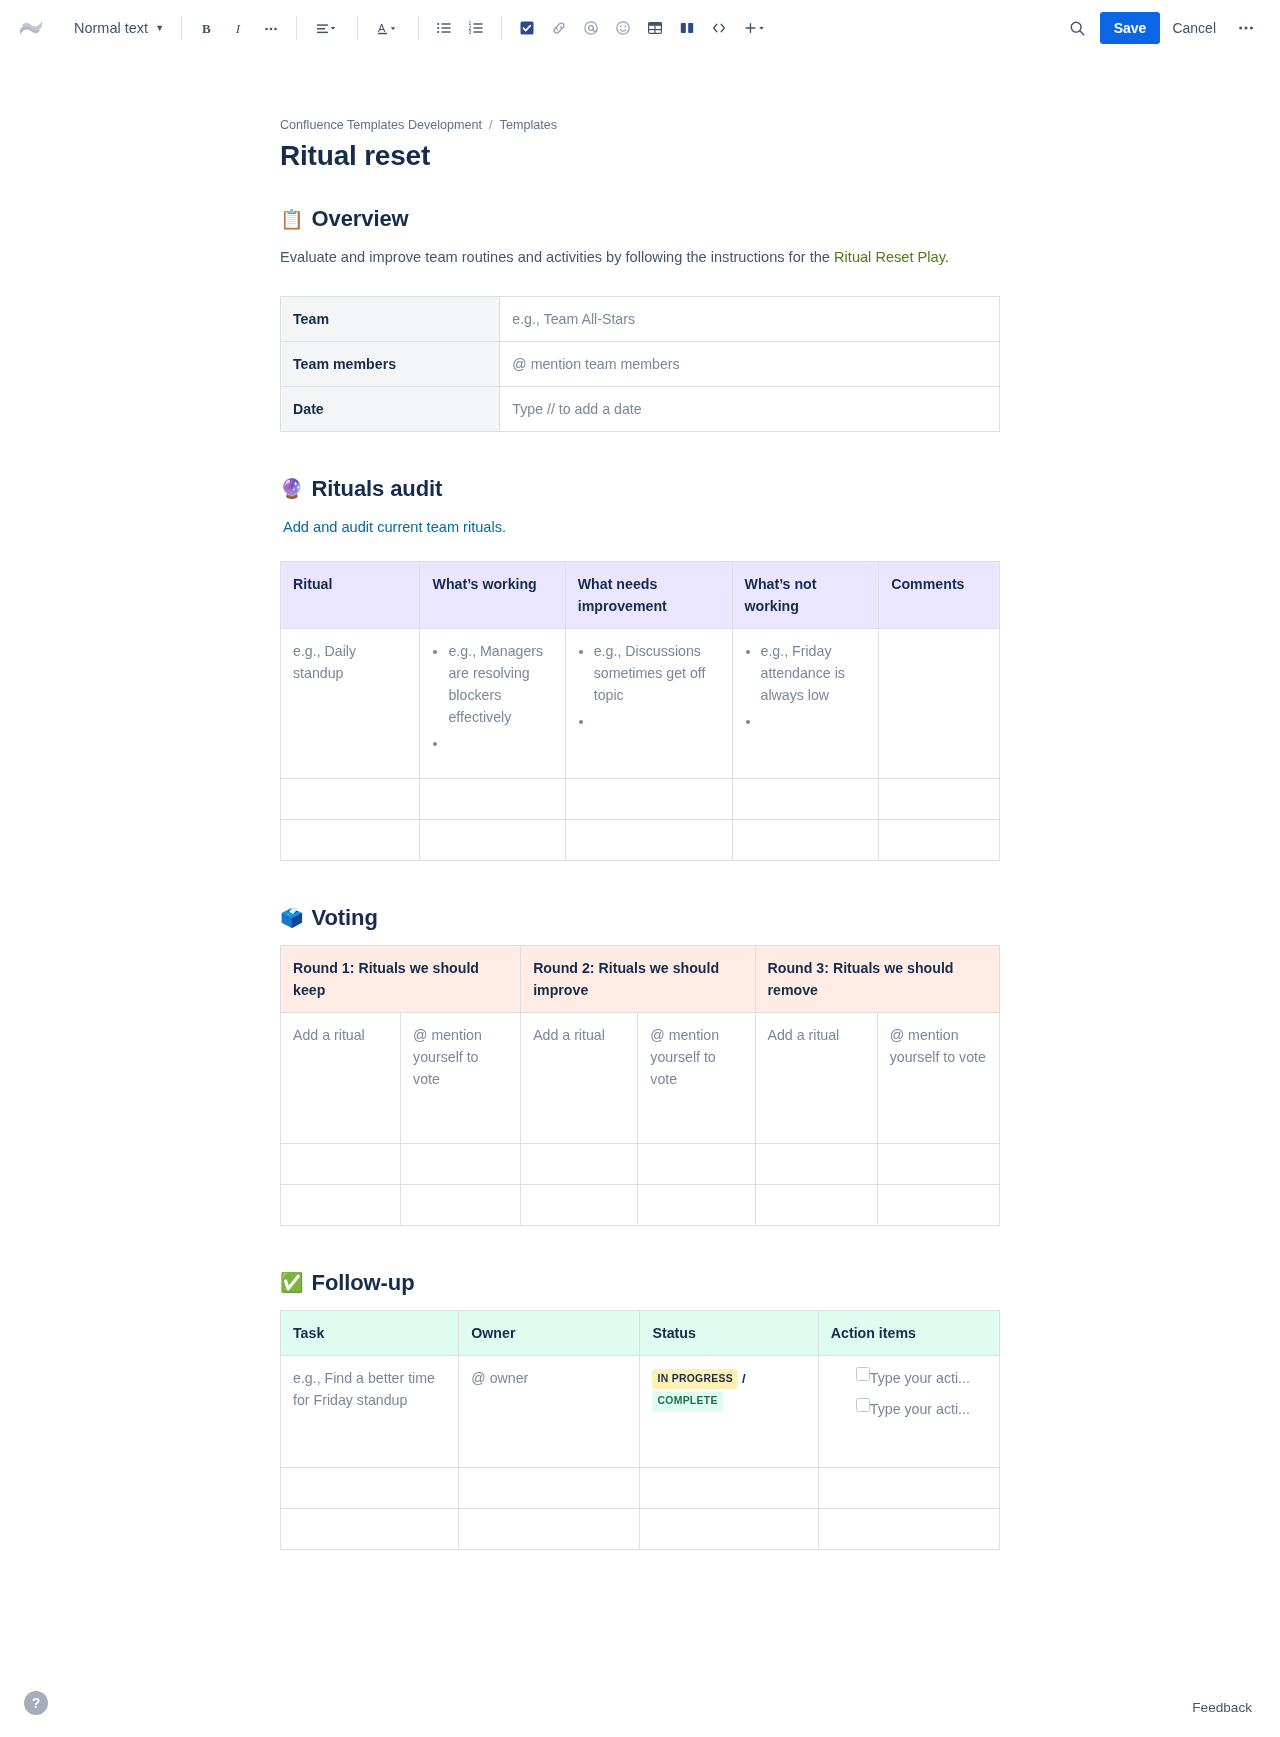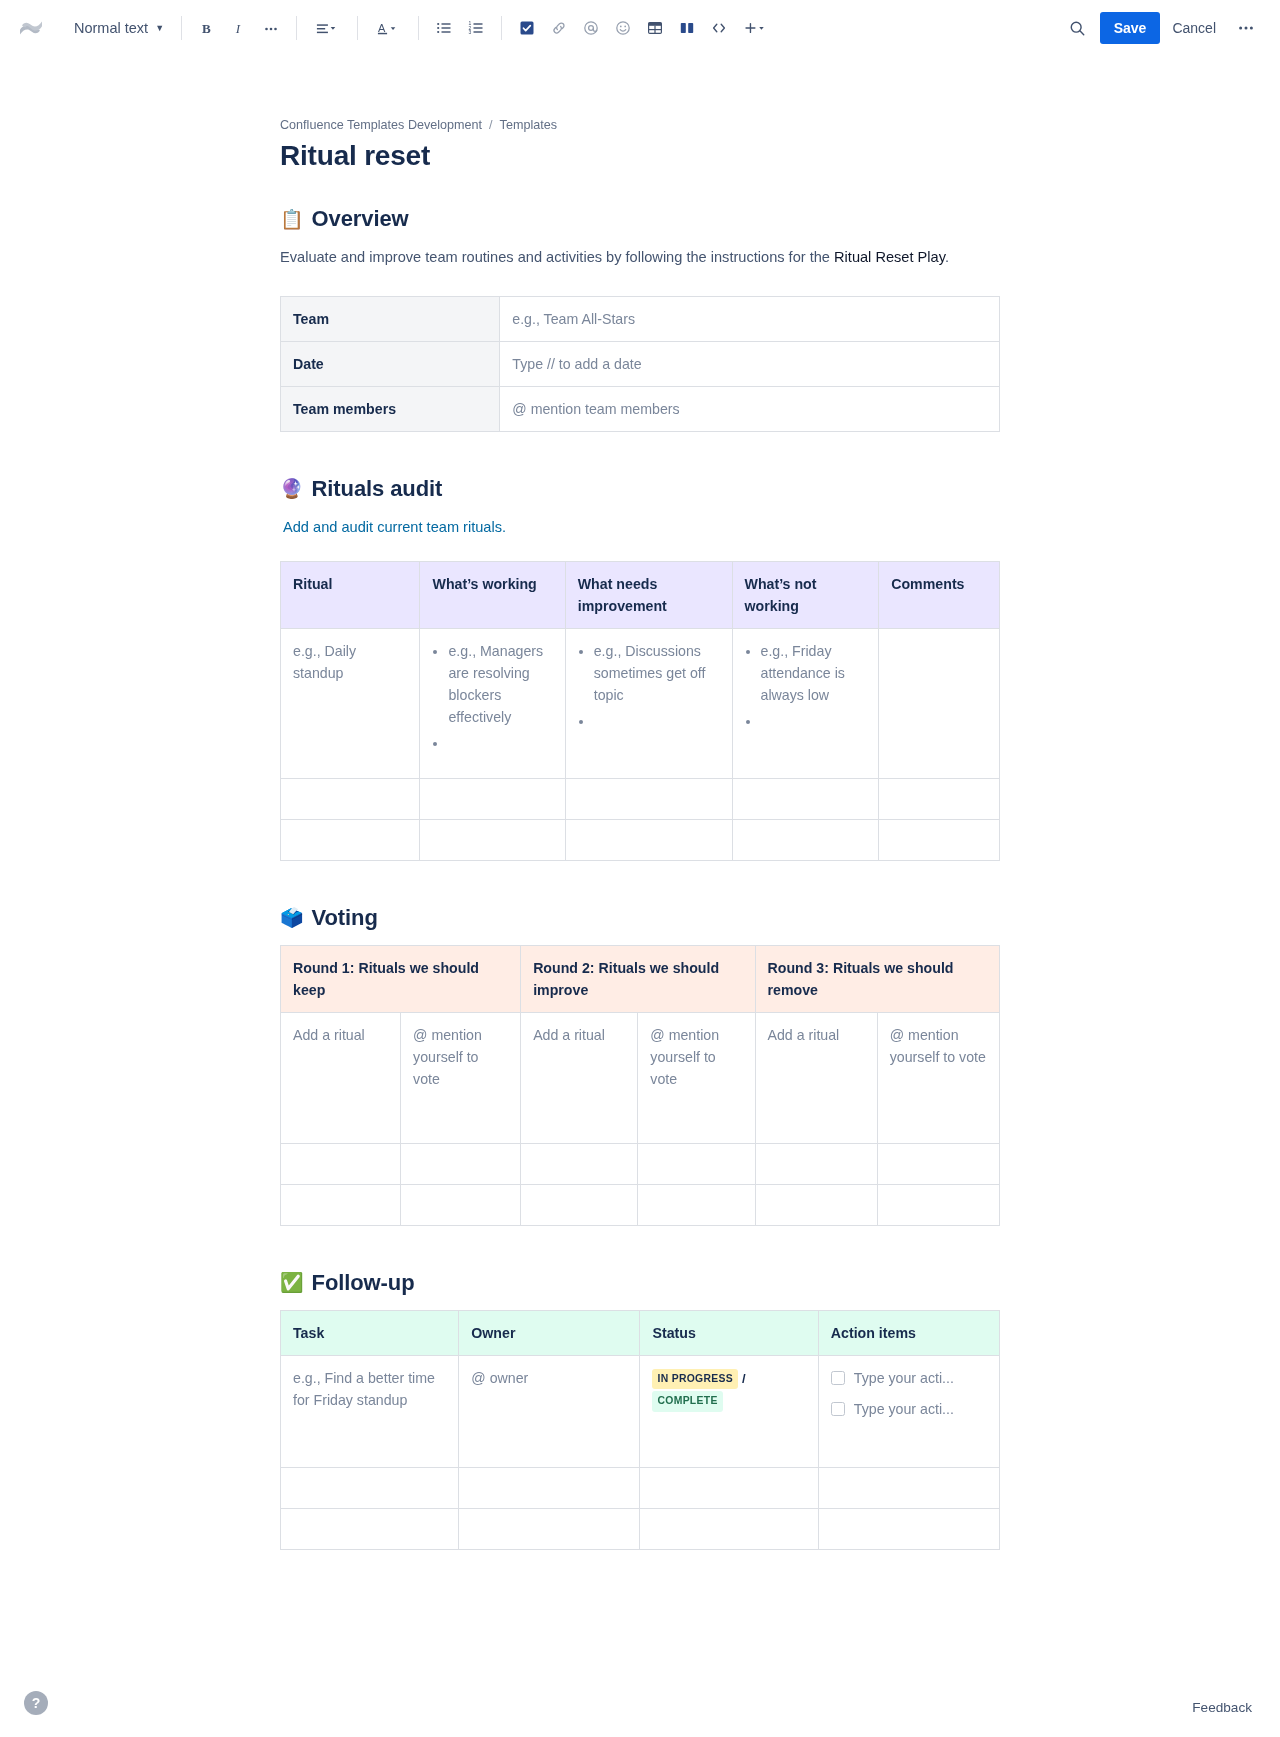--- a/index.html
+++ b/index.html
@@ -87,21 +87,21 @@
     font-size: 22px; font-weight: 600;
     color: #172B4D; margin: 0 0 14px 0;
     display: flex; align-items: center; gap: 8px;
     letter-spacing: -0.1px;
   }
   .emoji { font-size: 19px; line-height: 1; }
   .para {
     font-size: 14.6px; line-height: 1.62;
     color: #44546F; margin: 0 0 26px 0;
   }
-  .para a { color: #0f172a; text-decoration: none; cursor: pointer; }
+  .para a { color: #4d7c0f; text-decoration: none; cursor: pointer; }
   .subpara {
     font-size: 14.6px; line-height: 1.6;
     color: #0369a1; margin: 0 0 22px 3px;
   }
 
   
   table {
     border-collapse: collapse;
     width: 100%;
     table-layout: fixed;
@@ -151,22 +151,22 @@
     font-size: 10.4px; font-weight: 700;
     letter-spacing: 0.3px;
     padding: 2px 5px; border-radius: 3px;
     vertical-align: middle;
   }
   .loz-yellow { background: #FFF0B3; color: #172B4D; }
   .loz-green { background: #DFFCF0; color: #216E4E; }
   .loz-sep { color: #172B4D; font-weight: 700; margin: 0 4px; font-size: 13px; }
 
   .action-item {
-    display: flex; align-items: center;
-    gap: 9px; margin-bottom: 9px;
+    display: flex; align-items: flex-start;
+    margin-bottom: 9px; margin-left: 25px;
   }
   .checkbox {
     width: 14px; height: 14px;
     border: 1.6px solid #C1C7D0;
     border-radius: 2.5px;
     flex-shrink: 0;
     background: #fff;
     cursor: pointer;
   }
   .action-item span { color: #7A869A; font-size: 14.2px; }
@@ -366,26 +366,26 @@
       <span>Evaluate and improve team routines and activities by following the instructions for the </span><a>Ritual Reset Play</a><span>.</span>
     </p>
 
     <table class="tbl-overview">
       <tbody>
         <tr>
           <td class="rowhead" style="width:30.5%">Team</td>
           <td class="ph">e.g., Team All-Stars</td>
         </tr>
         <tr>
+          <td class="rowhead">Team members</td>
+          <td class="ph">@ mention team members</td>
+        </tr>
+        <tr>
           <td class="rowhead">Date</td>
           <td class="ph">Type // to add a date</td>
-        </tr>
-        <tr>
-          <td class="rowhead">Team members</td>
-          <td class="ph">@ mention team members</td>
         </tr>
       </tbody>
     </table>
 
     <h2 class="section">
       <span class="emoji">🔮</span>
       <span>Rituals audit</span>
     </h2>
     <p class="subpara">Add and audit current team rituals.</p>
 

